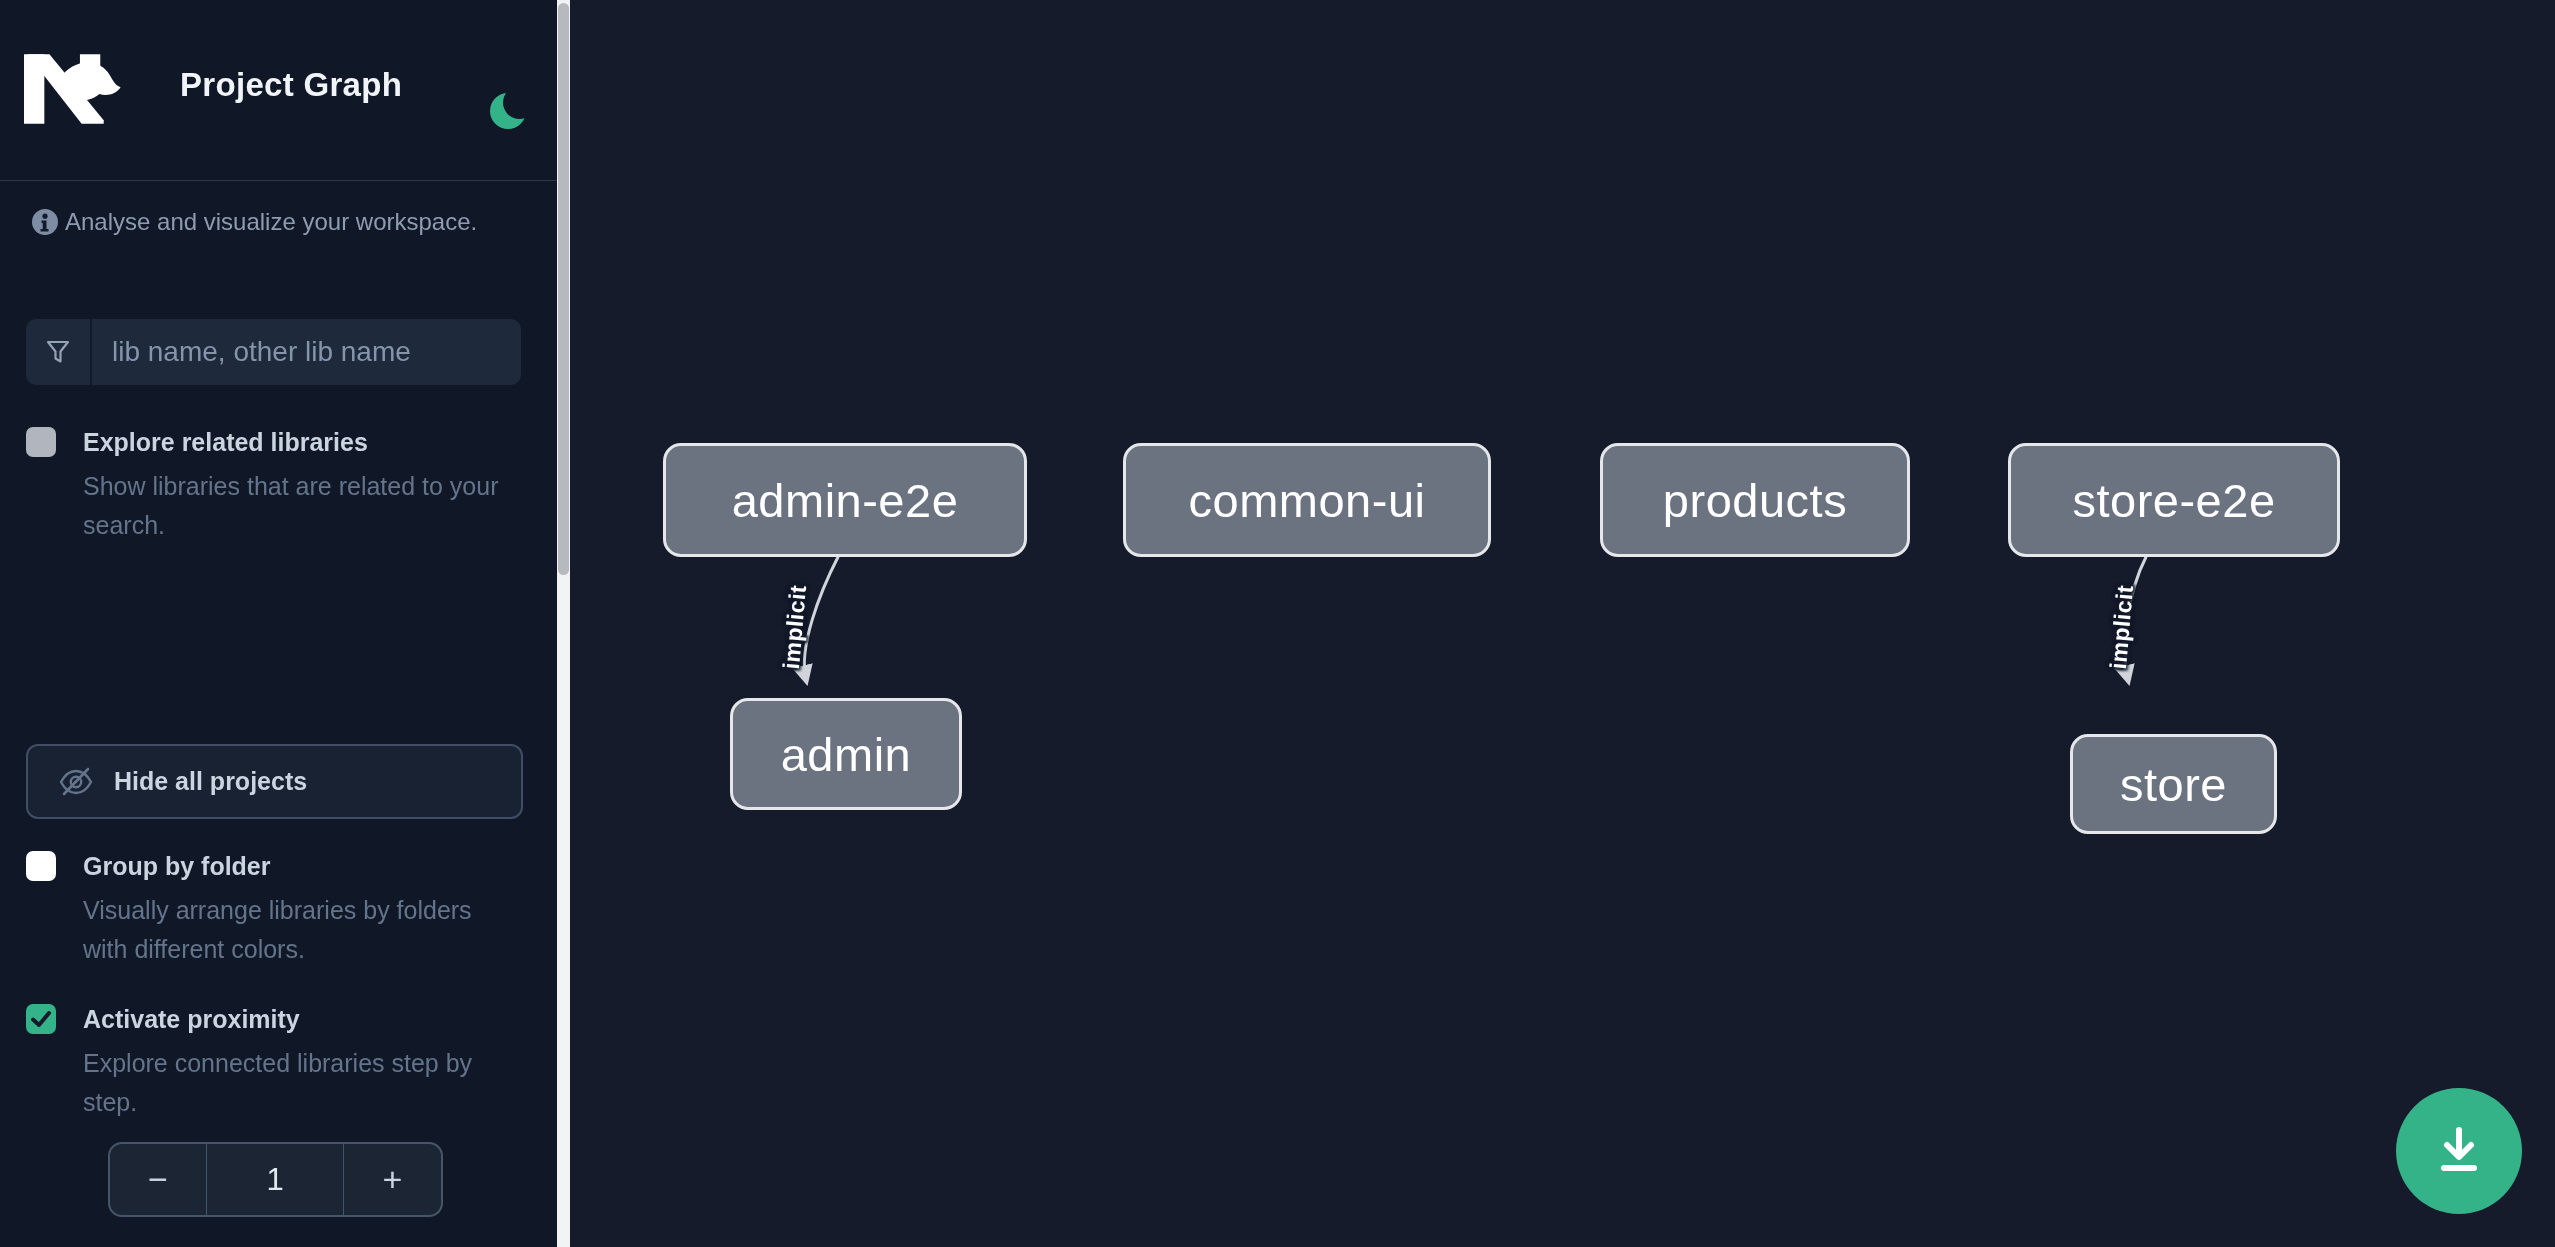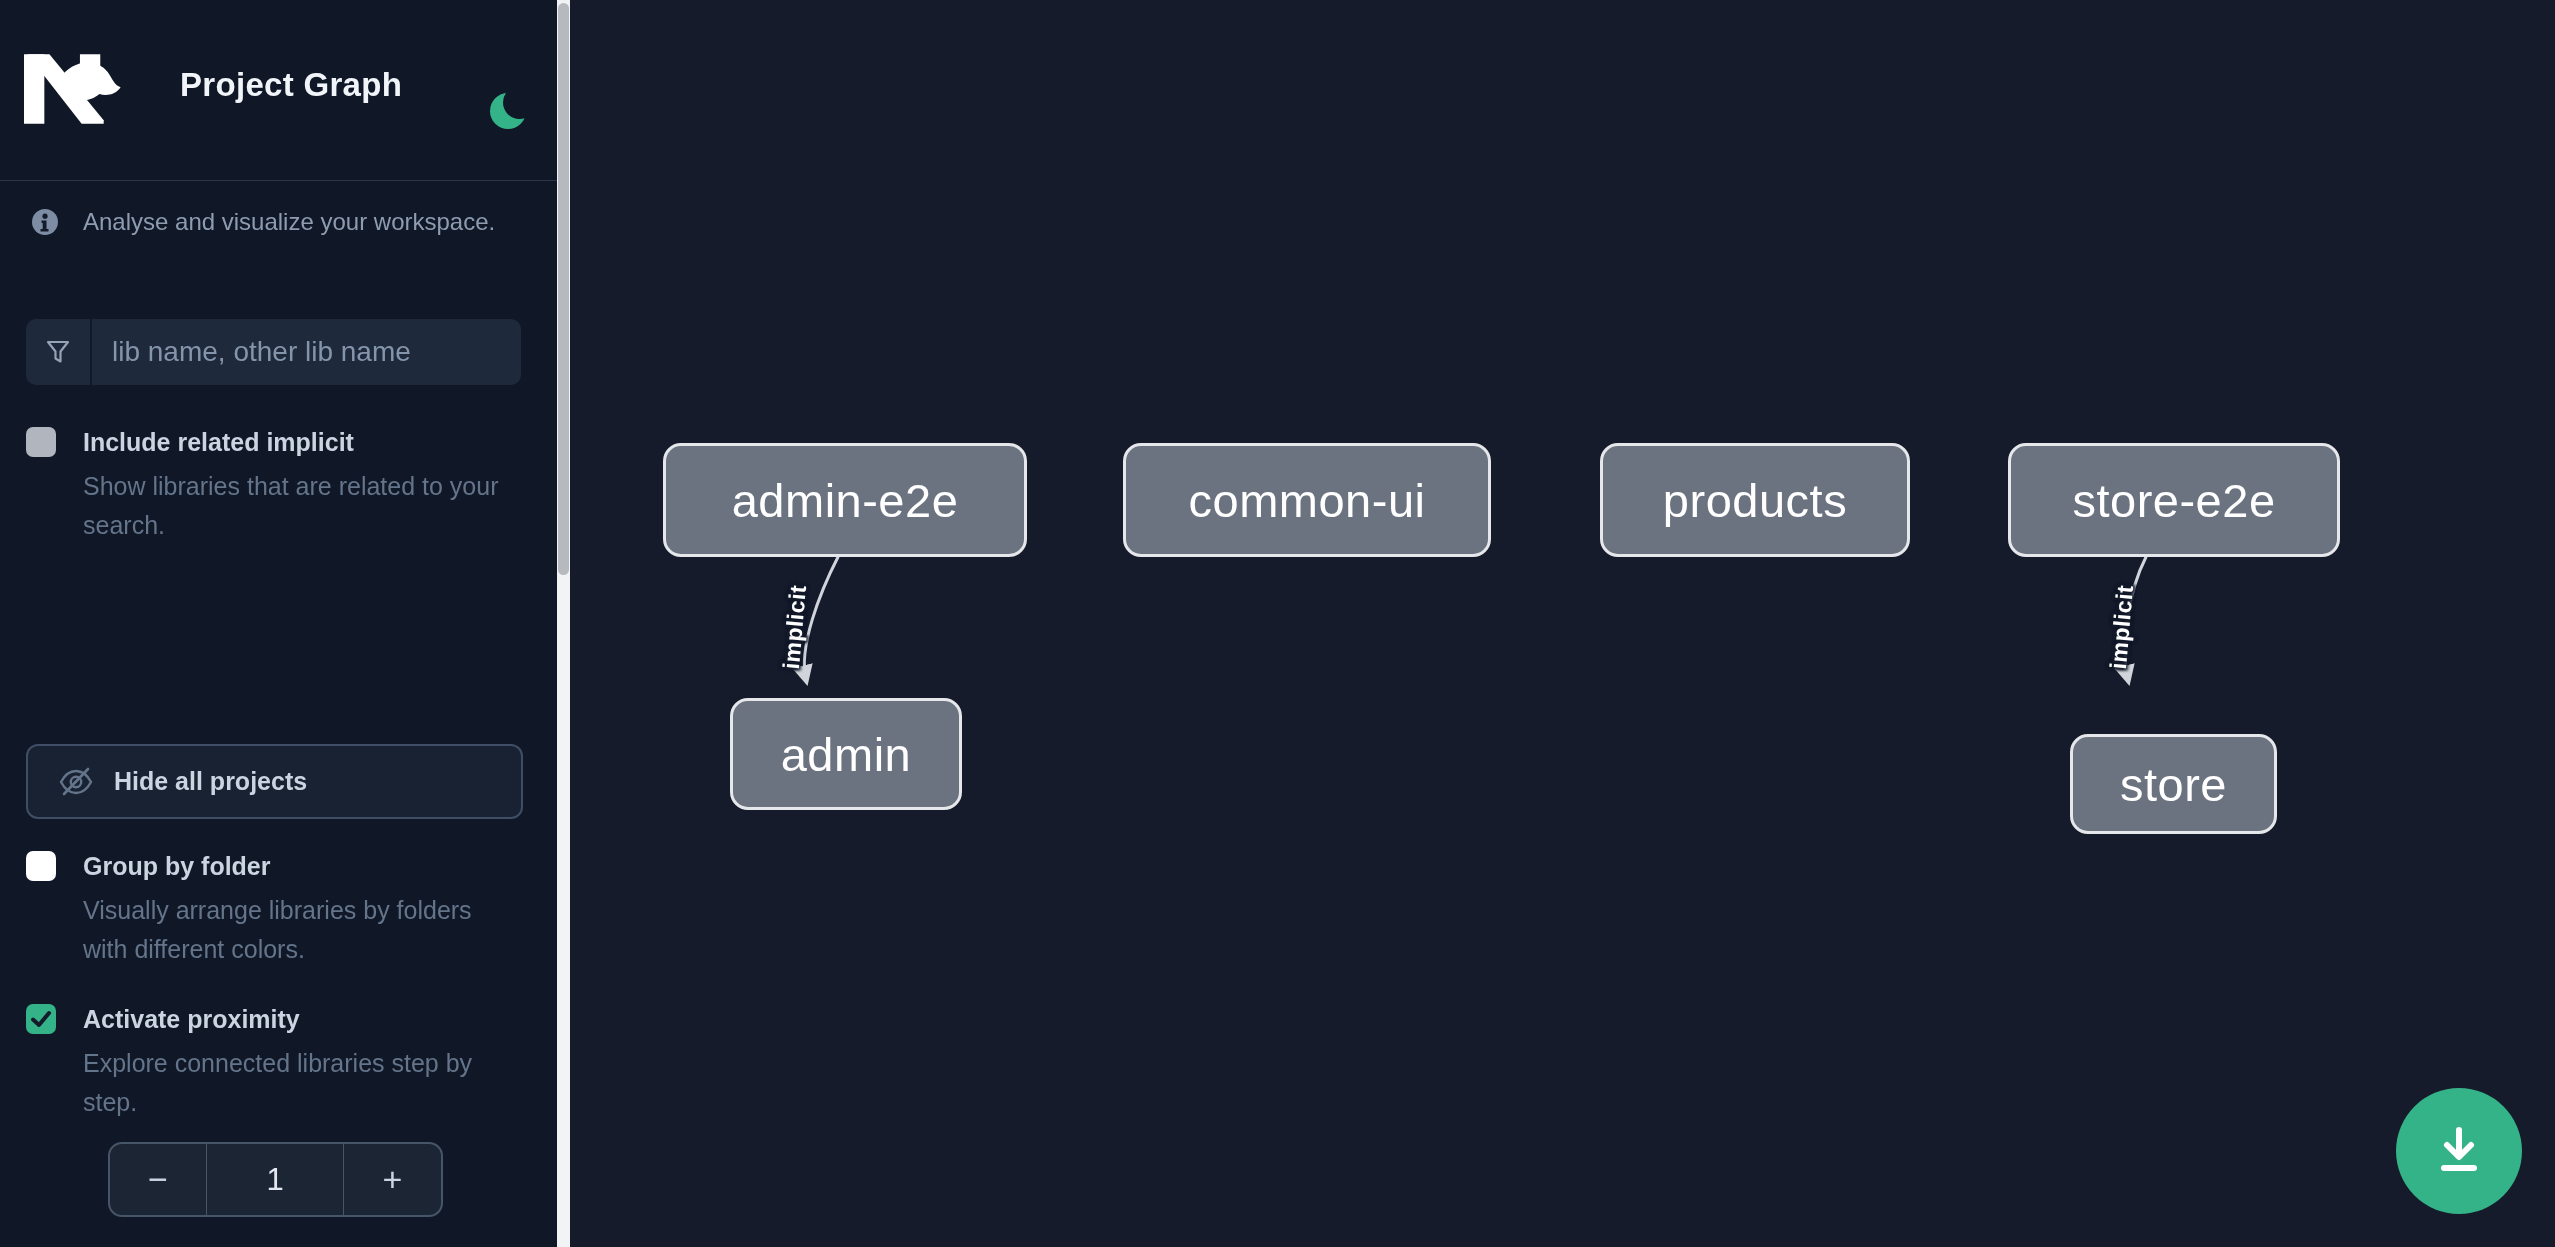--- a/index.html
+++ b/index.html
@@ -25,21 +25,21 @@
   
   .sidebar{position:absolute;left:0;top:0;width:557px;height:1247px;background:var(--sidebar-bg);}
   .sb-header{position:absolute;left:0;top:0;width:100%;height:181px;border-bottom:1px solid #2b3547;}
   .nx-logo{position:absolute;left:24px;top:54px;width:100px;height:70px;}
   .app-title{position:absolute;left:180px;top:66px;font-size:33px;font-weight:700;color:var(--text-bright);letter-spacing:.3px;}
   .theme-btn{position:absolute;left:463px;top:62px;width:48px;height:48px;background:none;border:none;cursor:pointer;}
   .moon{position:relative;width:48px;height:48px;}
   .moon::before{content:'';position:absolute;left:3px;top:7px;width:36px;height:36px;border-radius:50%;background:var(--green);}
   .moon::after{content:'';position:absolute;left:16px;top:0px;width:33px;height:33px;border-radius:50%;background:var(--sidebar-bg);}
 
-  .tagline-row{position:absolute;left:31px;top:208px;display:flex;align-items:center;gap:24px;width:500px;}
+  .tagline-row{position:absolute;left:31px;top:208px;display:flex;align-items:center;gap:6px;width:500px;}
   .info-icon{width:28px;height:28px;flex:0 0 28px;}
   .tagline-text{font-size:24px;color:#8e9cb1;}
 
   .search-box{position:absolute;left:26px;top:319px;width:495px;height:66px;background:var(--panel-bg);border-radius:10px;display:flex;align-items:stretch;}
   .search-icon-cell{width:66px;flex:0 0 66px;display:flex;align-items:center;justify-content:center;border-right:2px solid #121a29;}
   .search-input{flex:1;background:transparent;border:none;outline:none;color:#fde047;font-size:28px;font-family:"Liberation Sans",sans-serif;padding:0 20px;}
   .search-input::placeholder{color:#8494ab;opacity:1;}
 
   .toggle{position:absolute;left:26px;width:500px;}
   .toggle-head{display:flex;align-items:center;gap:27px;}
@@ -111,21 +111,21 @@
         </svg>
       </div>
       <input class="search-input" type="text" placeholder="lib name, other lib name" style="">
     </div>
 
     <div class="toggle" style="top:427px;">
       <div class="toggle-head">
         <span class="checkbox dim">
           
         </span>
-        <span class="toggle-label">Include related implicit</span>
+        <span class="toggle-label">Explore related libraries</span>
       </div>
       <div class="toggle-desc">Show libraries that are related to your search.</div>
     </div>
 
 
     <button class="sb-btn" style="top:744px;">
       <svg class="btn-icon" viewBox="0 0 36 36" fill="none" xmlns="http://www.w3.org/2000/svg">
         <path d="M3 18 C 7 10.5, 13 7, 18 7 C 23 7, 29 10.5, 33 18 C 29 25.5, 23 29, 18 29 C 13 29, 7 25.5, 3 18 Z" stroke="#64748b" stroke-width="2.4"></path>
         <circle cx="18" cy="18" r="5.2" stroke="#64748b" stroke-width="2.4"></circle>
         <line x1="6" y1="30" x2="30" y2="5" stroke="#64748b" stroke-width="2.6" stroke-linecap="round"></line>

